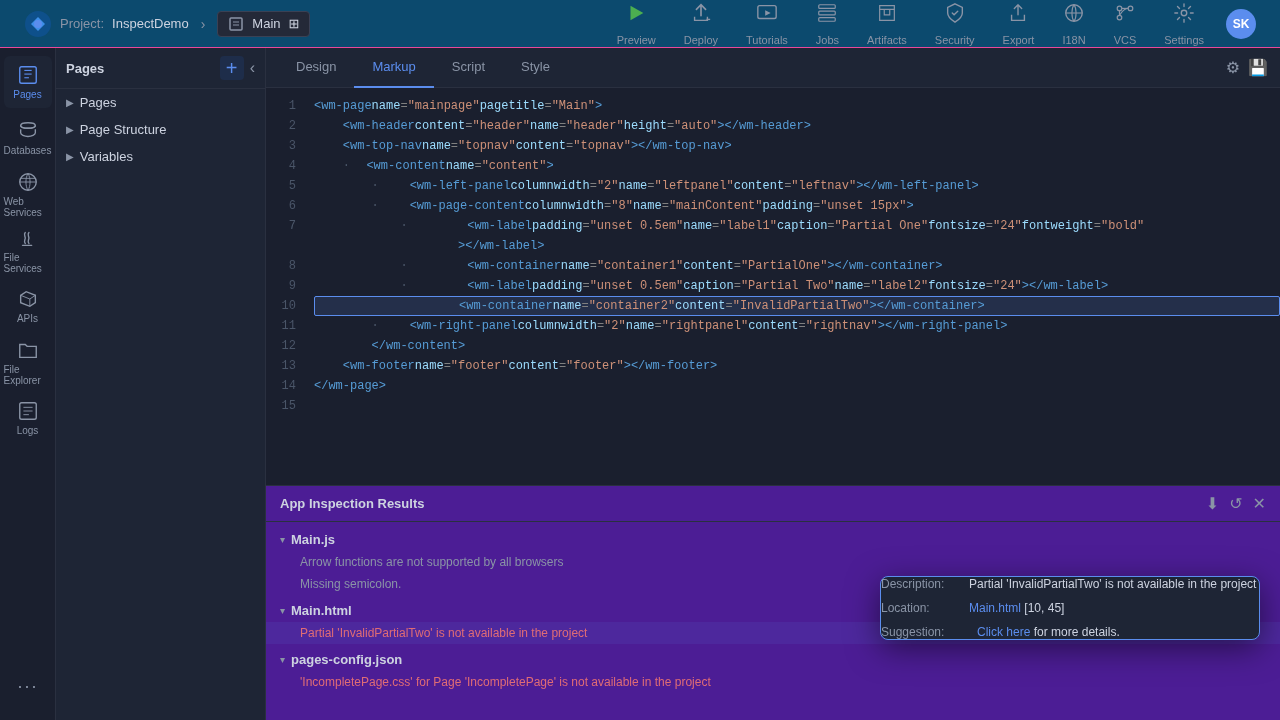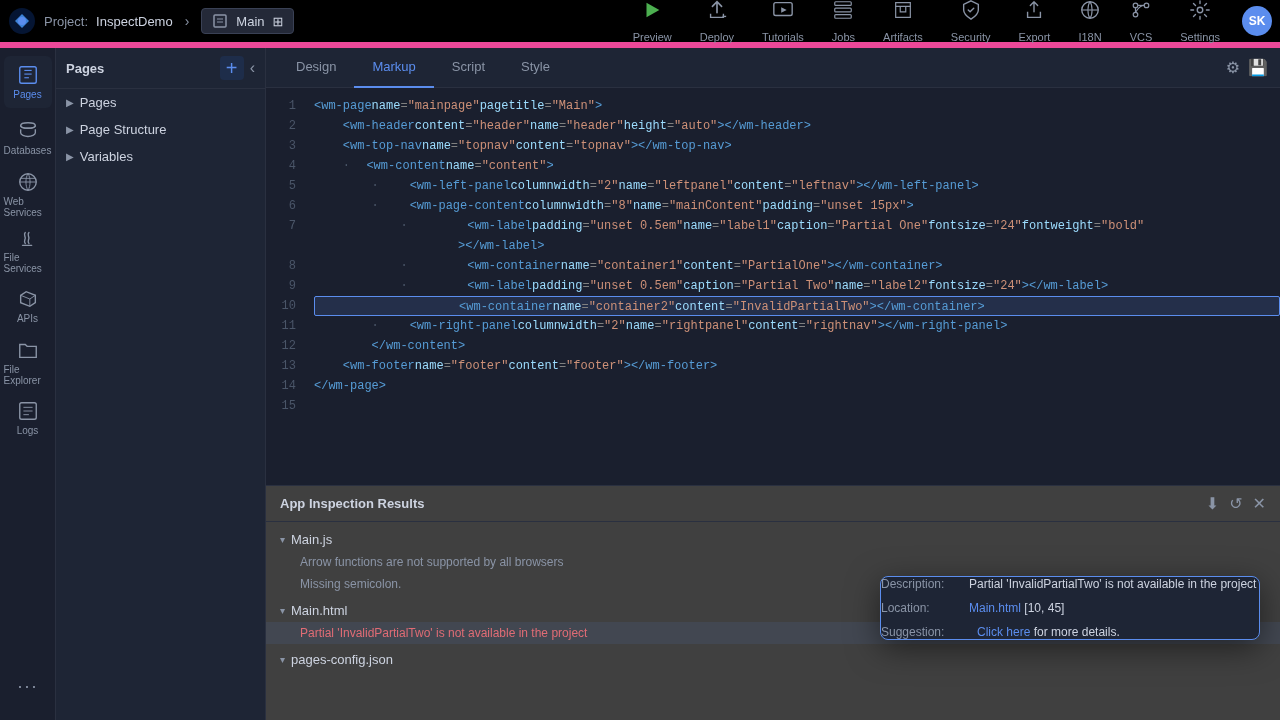--- a/index.html
+++ b/index.html
@@ -1,19 +1,19 @@
 <!DOCTYPE html>
 <html><head>
   <meta charset="utf-8">
   <style>
     * { box-sizing: border-box; margin: 0; padding: 0; }
     body { background: #1a1f2e; color: #cdd3e0; font-family: 'Segoe UI', Arial, sans-serif; font-size: 13px; width: 1280px; height: 720px; overflow: hidden; display: flex; flex-direction: column; }
 
     
-    .topbar { display: flex; align-items: center; background: #000000; height: 48px; padding: 0 8px; border-bottom: 6px solid #ec4899; gap: 8px; flex-shrink: 0; }
+    .topbar { display: flex; align-items: center; background: #0c4a6e; height: 48px; padding: 0 24px; border-bottom: 1px solid #ec4899; gap: 8px; flex-shrink: 0; }
     .topbar-logo { width: 28px; height: 28px; }
     .topbar-logo svg { width: 28px; height: 28px; }
     .project-label { color: #8a94a6; font-size: 13px; }
     .project-name { color: #cdd3e0; font-size: 13px; font-weight: 500; }
     .arrow-icon { color: #8a94a6; font-size: 14px; margin: 0 4px; }
     .page-selector { display: flex; align-items: center; background: #242938; border-radius: 4px; padding: 4px 10px; gap: 8px; border: 1px solid #3a4155; }
     .page-selector span { color: #cdd3e0; font-size: 13px; }
     .grid-icon { color: #8a94a6; cursor: pointer; }
     .topbar-spacer { flex: 1; }
     .topbar-actions { display: flex; align-items: center; gap: 16px; }
@@ -48,39 +48,39 @@
     .tab { padding: 0 18px; height: 40px; display: flex; align-items: center; cursor: pointer; font-size: 13px; color: #8a94a6; border-bottom: 2px solid transparent; }
     .tab.active { color: #5b8dee; border-bottom-color: #5b8dee; }
     .tab-bar-actions { margin-left: auto; display: flex; gap: 8px; }
     .tab-action-btn { color: #8a94a6; cursor: pointer; font-size: 16px; }
 
     
     .code-editor { flex: 1; background: #1a1f2e; overflow-y: auto; display: flex; }
     .line-numbers { width: 40px; padding: 8px 0; text-align: right; color: #4a5568; font-size: 12px; font-family: 'Courier New', monospace; flex-shrink: 0; background: #1a1f2e; }
     .line-numbers div { height: 20px; line-height: 20px; padding-right: 10px; }
     .code-content { flex: 1; padding: 8px 0 8px 8px; font-size: 12px; font-family: 'Courier New', monospace; overflow-x: auto; }
-    .code-line { height: 20px; line-height: 20px; white-space: pre; display: flex; align-items: flex-start; }
+    .code-line { height: 20px; line-height: 20px; white-space: pre; display: flex; align-items: center; }
     .code-line.highlighted { background: rgba(91, 141, 238, 0.15); border: 1.5px solid #5b8dee; border-radius: 2px; }
     .tag { color: #569cd6; }
     .attr-name { color: #9cdcfe; }
     .attr-val { color: #ce9178; }
     .punct { color: #808080; }
     .dot-indicator { color: #4a5568; margin-right: 2px; }
 
     
-    .bottom-panel { height: 235px; background: #404040; border-top: 1px solid #2a3040; display: flex; flex-direction: column; flex-shrink: 0; }
+    .bottom-panel { height: 235px; background: #4c1d95; border-top: 1px solid #2a3040; display: flex; flex-direction: column; flex-shrink: 0; }
     .bottom-panel-header { display: flex; align-items: center; padding: 8px 14px; border-bottom: 1px solid #2a3040; }
     .bottom-panel-title { font-size: 13px; font-weight: 600; color: #cdd3e0; }
     .bottom-panel-actions { margin-left: auto; display: flex; gap: 10px; color: #8a94a6; }
     .bottom-panel-actions span { cursor: pointer; font-size: 16px; }
     .inspection-content { flex: 1; overflow-y: auto; padding: 6px 0; }
     .inspection-group { margin-bottom: 4px; }
     .inspection-group-header { display: flex; align-items: center; gap: 6px; padding: 4px 14px; cursor: pointer; }
     .inspection-group-header .chevron { font-size: 10px; color: #8a94a6; }
-    .inspection-group-label { color: #cdd3e0; font-size: 13px; font-weight: 400; }
+    .inspection-group-label { color: #cdd3e0; font-size: 13px; font-weight: 700; }
     .inspection-item { padding: 4px 18px 4px 34px; font-size: 12px; color: #8a94a6; cursor: pointer; }
     .inspection-item.error { color: #e06c75; }
     .inspection-item.selected { background: rgba(91, 141, 238, 0.1); }
 
     
     .tooltip-popup { position: absolute; right: 20px; bottom: 80px; width: 380px; background: #1e2535; border: 1.5px solid #5b8dee; border-radius: 8px; padding: 0; box-shadow: 0 8px 32px rgba(0,0,0,0.5); z-index: 100; }
     .tooltip-row { display: flex; gap: 8px; margin-bottom: 10px; font-size: 12px; }
     .tooltip-row:last-child { margin-bottom: 0; gap: 16px; }
     .tooltip-label { color: #8a94a6; min-width: 80px; font-weight: 500; }
     .tooltip-value { color: #cdd3e0; }
@@ -398,20 +398,23 @@
           <div class="inspection-item error selected">
             <span>Partial 'InvalidPartialTwo' is not available in the project</span>
           </div>
         </div>
 
         <div class="inspection-group">
           <div class="inspection-group-header">
             <span class="chevron">▾</span>
             <span class="inspection-group-label">pages-config.json</span>
           </div>
+          <div class="inspection-item error">
+            <span>'IncompletePage.css' for Page 'IncompletePage' is not available in the project</span>
+          </div>
         </div>
       </div>
     </div>
   </div>
 </div>
 
 <div class="tooltip-popup">
   <div class="tooltip-row">
     <span class="tooltip-label">Description:</span>
     <span class="tooltip-value">Partial 'InvalidPartialTwo' is not available in the project</span>

